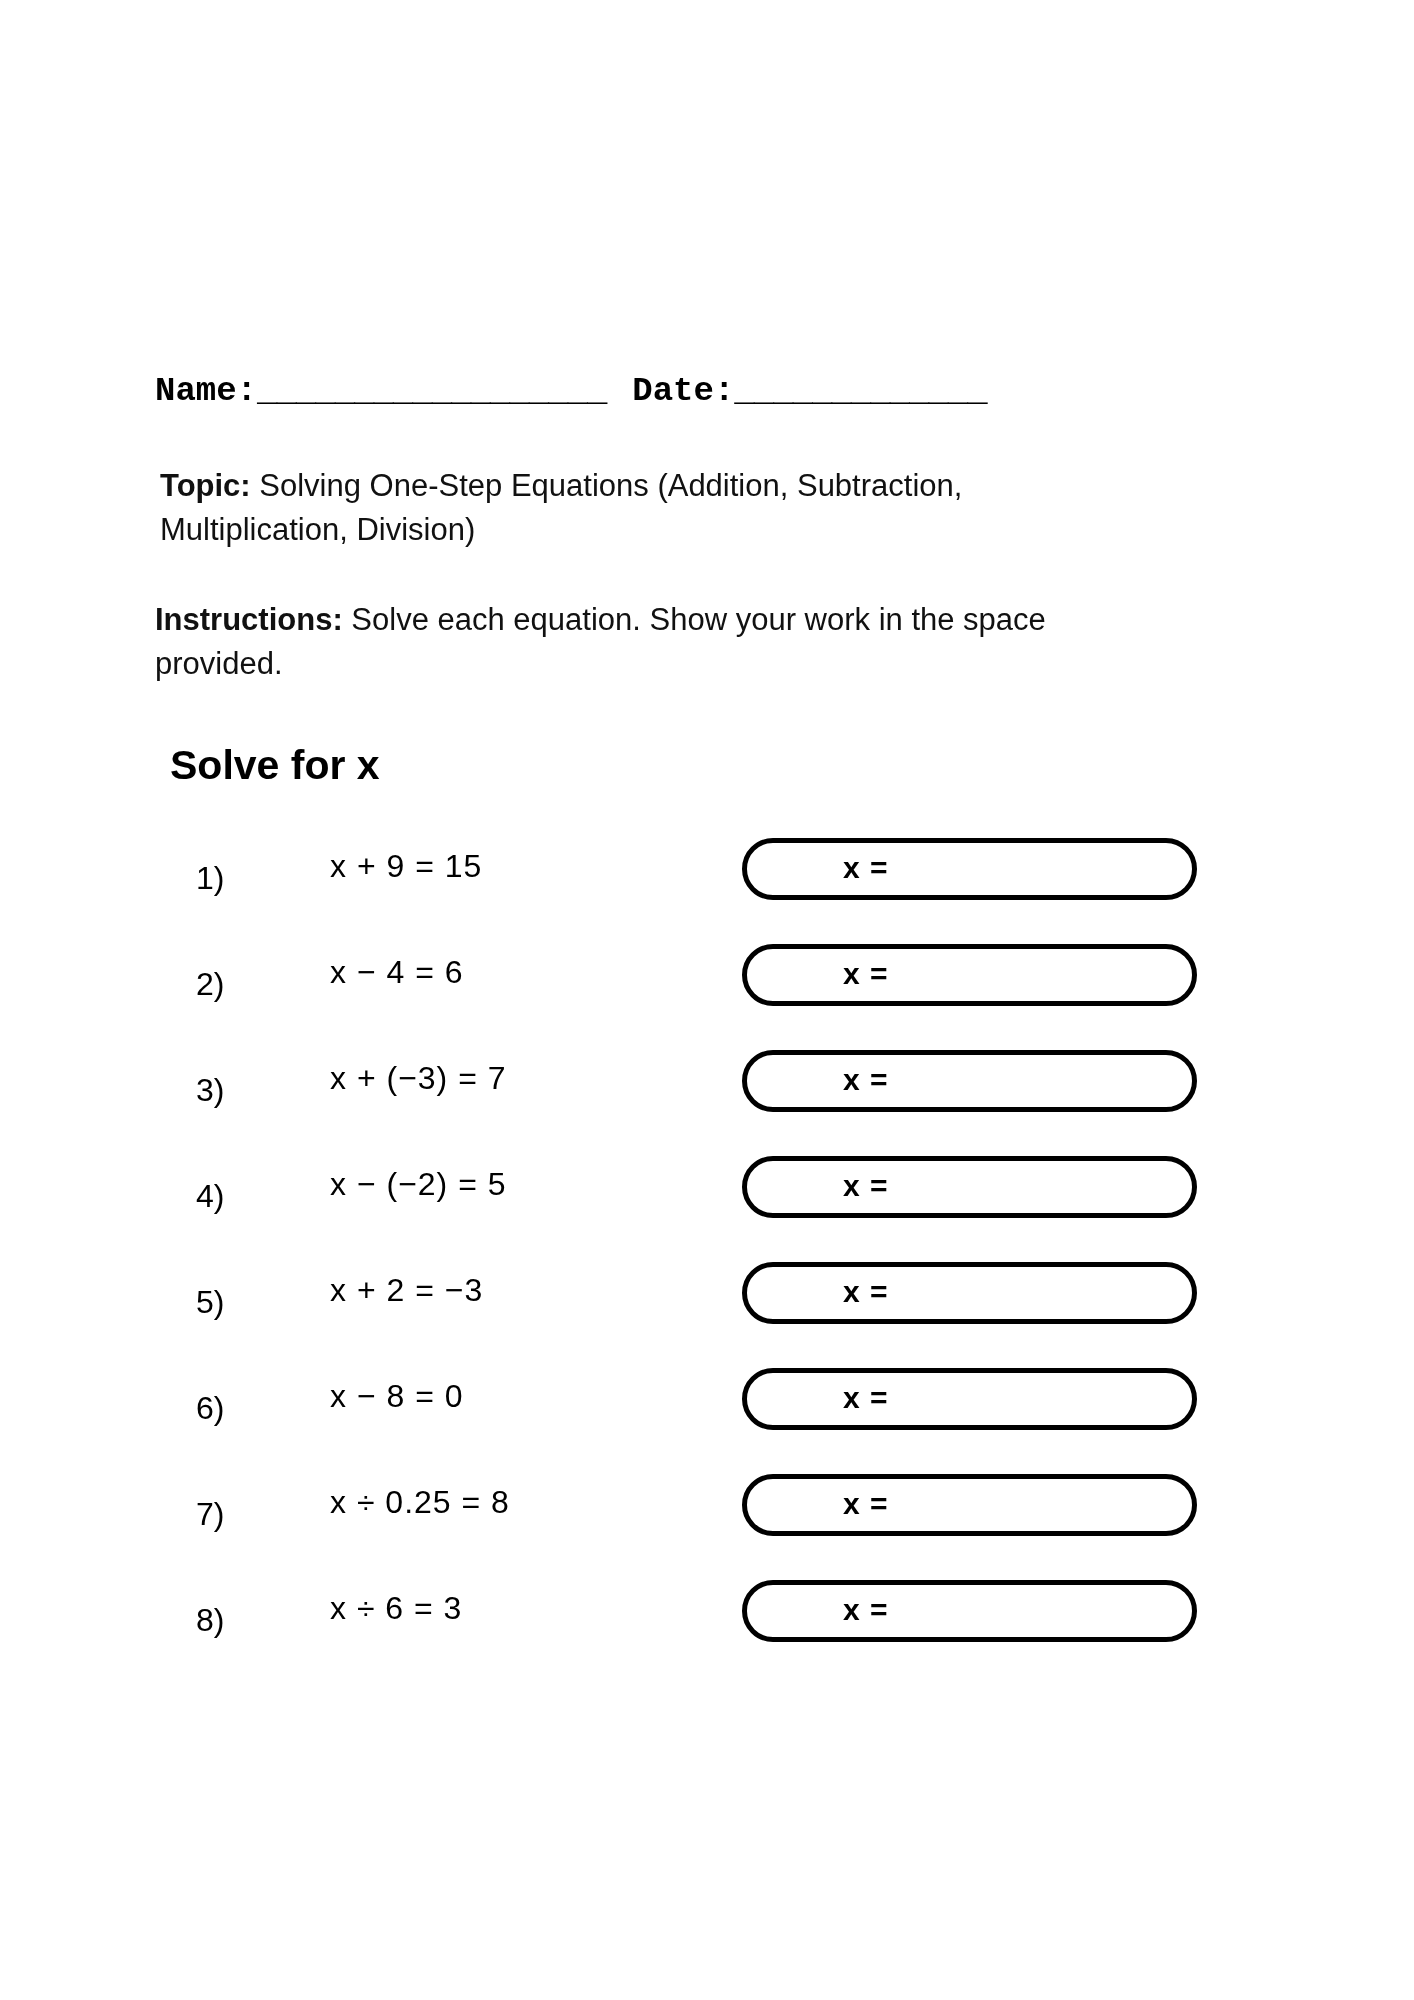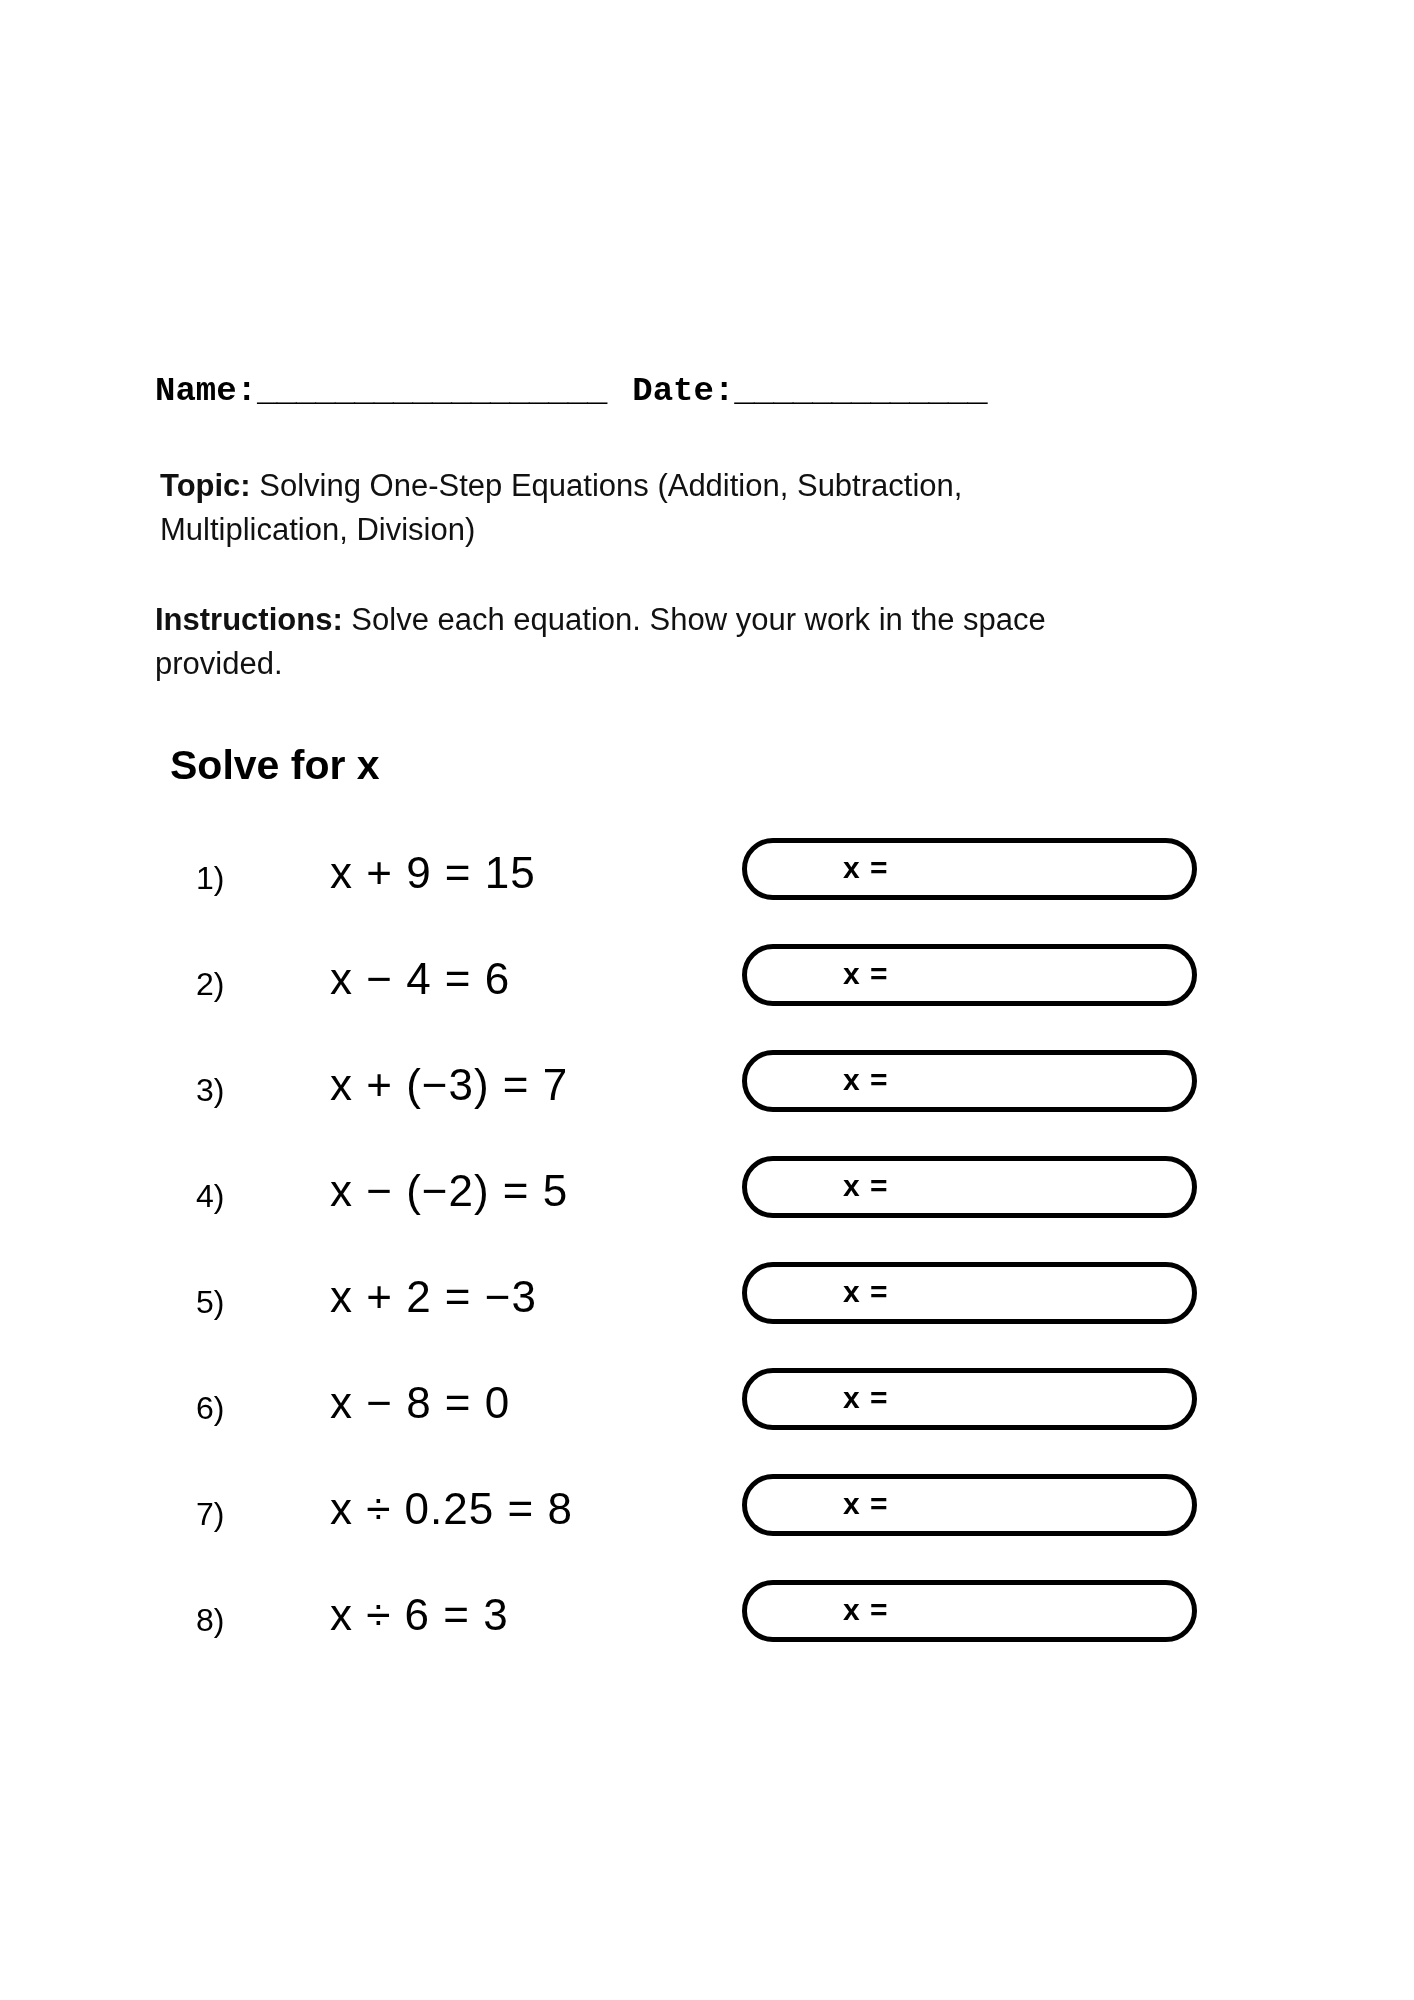--- a/index.html
+++ b/index.html
@@ -107,21 +107,21 @@
     font-family: "Liberation Sans Narrow", "Liberation Sans", sans-serif;
     font-size: 32px;
     color: #000;
     text-align: left;
   }
   .p-equation {
     position: absolute;
     left: 330px;
     top: 10px;
     font-family: "Liberation Sans Narrow", "Liberation Sans", sans-serif;
-    font-size: 44px;
+    font-size: 32px;
     letter-spacing: 1px;
     white-space: nowrap;
     color: #000;
   }
   .answer-pill {
     position: absolute;
     left: 742px;
     top: 0px;
     width: 455px;
     height: 62px;

